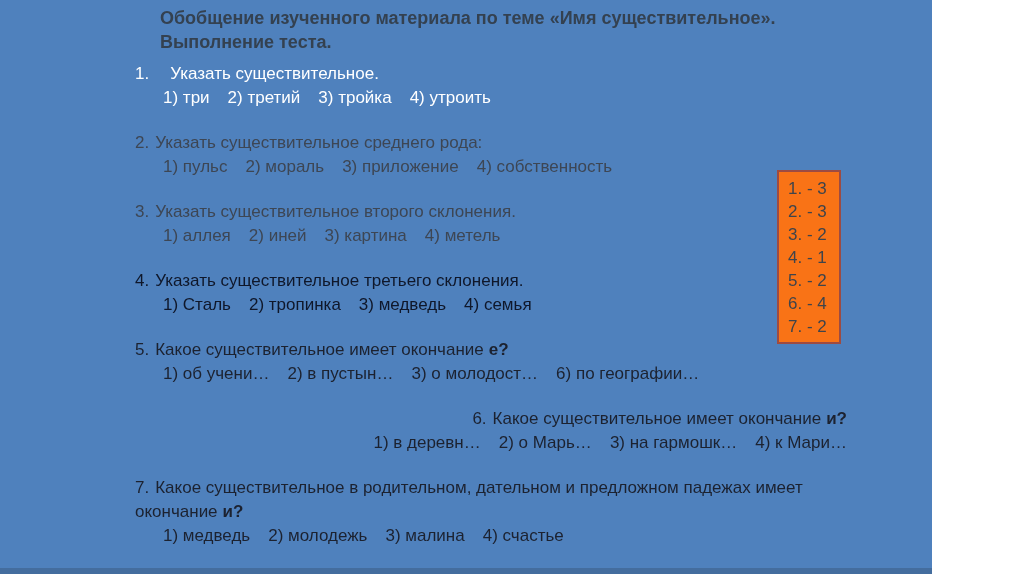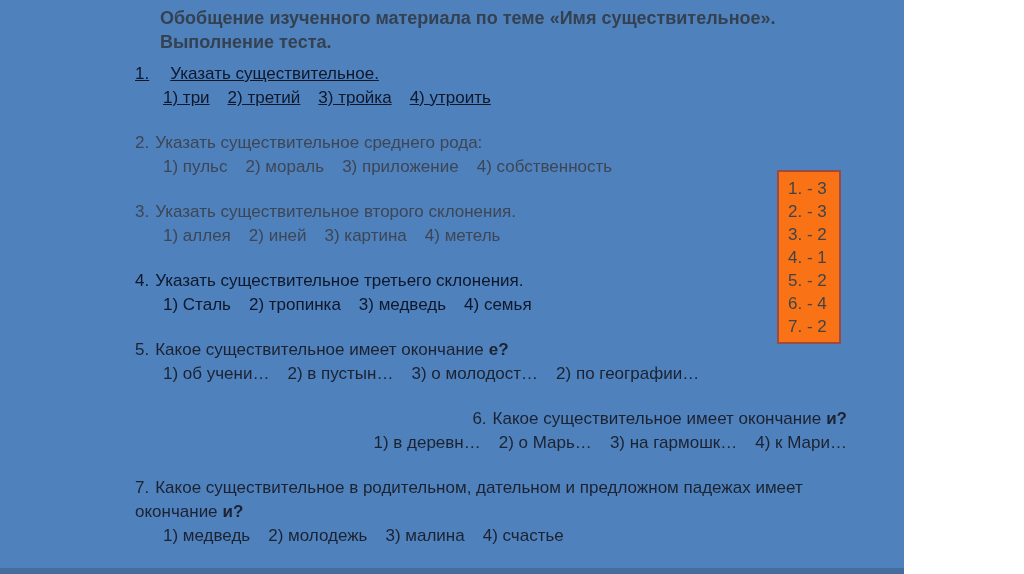--- a/index.html
+++ b/index.html
@@ -5,20 +5,21 @@
   html, body { margin: 0; padding: 0; }
   body {
     font-family: "Liberation Sans", sans-serif;
     width: 1024px; height: 574px; overflow: hidden;
   }
   .slide {
     position: relative;
     width: 904px; height: 574px;
     background: #4f81bd;
     overflow: hidden;
+    padding-left: 28px;
   }
   .content {
     position: absolute;
     left: 135px; top: 6px;
     width: 720px;
   }
   .title {
     margin-left: 25px;
     font-size: 18px;
     font-weight: bold;
@@ -63,21 +64,21 @@
 </head>
 <body>
 
 <div class="slide" style="background: rgb(79, 129, 189);">
   <div class="content">
     <div class="title" style="color: rgb(52, 65, 80);">
       <div>Обобщение изученного материала по теме «Имя существительное».</div>
       <div>Выполнение теста.</div>
     </div>
     <div class="questions">
-  <div class="question tone-muted q-first" style="color: #0f172a; text-decoration: underline;">
+  <div class="question tone-muted q-first" style="color: #ffffff;">
     <div class="q-line"><span class="q-num">1.</span><span class="q-text">Указать существительное.</span></div>
     <div class="q-options"><span class="option">1) три</span><span class="option">2) третий</span><span class="option">3) тройка</span><span class="option">4) утроить</span></div>
   </div>
 
   <div class="question tone-muted" style="color: rgb(61, 70, 84);">
     <div class="q-line"><span class="q-num">2.</span><span class="q-text">Указать существительное среднего рода:</span></div>
     <div class="q-options"><span class="option">1) пульс</span><span class="option">2) мораль</span><span class="option">3) приложение</span><span class="option">4) собственность</span></div>
   </div>
 
   <div class="question tone-muted" style="color: rgb(61, 70, 84);">
@@ -85,21 +86,21 @@
     <div class="q-options"><span class="option">1) аллея</span><span class="option">2) иней</span><span class="option">3) картина</span><span class="option">4) метель</span></div>
   </div>
 
   <div class="question tone-dark" style="color: #0f172a;">
     <div class="q-line"><span class="q-num">4.</span><span class="q-text">Указать существительное третьего склонения.</span></div>
     <div class="q-options"><span class="option">1) Сталь</span><span class="option">2) тропинка</span><span class="option">3) медведь</span><span class="option">4) семья</span></div>
   </div>
 
   <div class="question tone-dark" style="color: rgb(28, 34, 48);">
     <div class="q-line"><span class="q-num">5.</span><span class="q-text">Какое существительное имеет окончание</span><span class="q-bold">е?</span></div>
-    <div class="q-options"><span class="option">1) об учени…</span><span class="option">2) в пустын…</span><span class="option">3) о молодост…</span><span class="option">2) по географии…</span></div>
+    <div class="q-options"><span class="option">1) об учени…</span><span class="option">2) в пустын…</span><span class="option">3) о молодост…</span><span class="option">6) по географии…</span></div>
   </div>
 
   <div class="question tone-dark" style="color: rgb(28, 34, 48); text-align: right;">
     <div class="q-line"><span class="q-num">6.</span><span class="q-text">Какое существительное имеет окончание</span><span class="q-bold">и?</span></div>
     <div class="q-options"><span class="option">1) в деревн…</span><span class="option">2) о Марь…</span><span class="option">3) на гармошк…</span><span class="option">4) к Мари…</span></div>
   </div>
 
   <div class="question tone-dark" style="color: rgb(28, 34, 48);">
     <div class="q-line"><span class="q-num">7.</span><span class="q-text">Какое существительное в родительном, дательном и предложном падежах имеет окончание</span><span class="q-bold">и?</span></div>
     <div class="q-options"><span class="option">1) медведь</span><span class="option">2) молодежь</span><span class="option">3) малина</span><span class="option">4) счастье</span></div>

